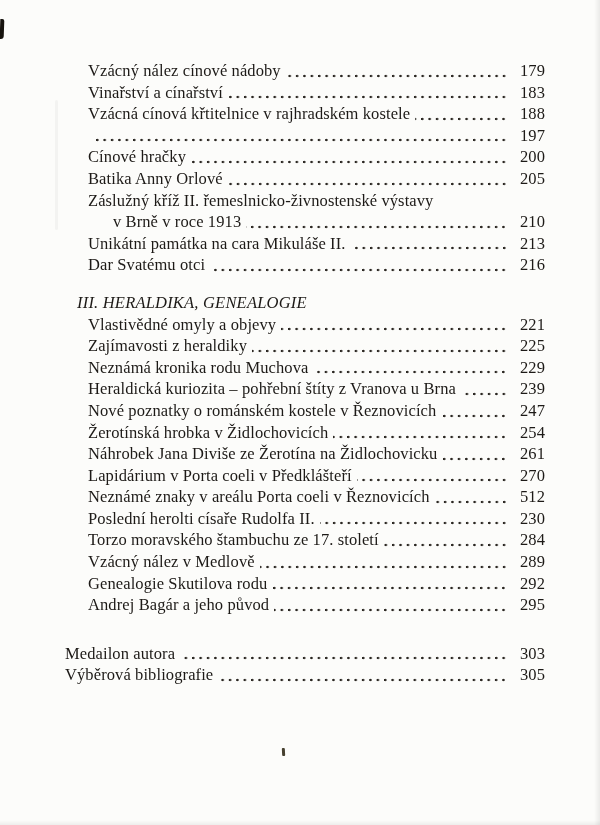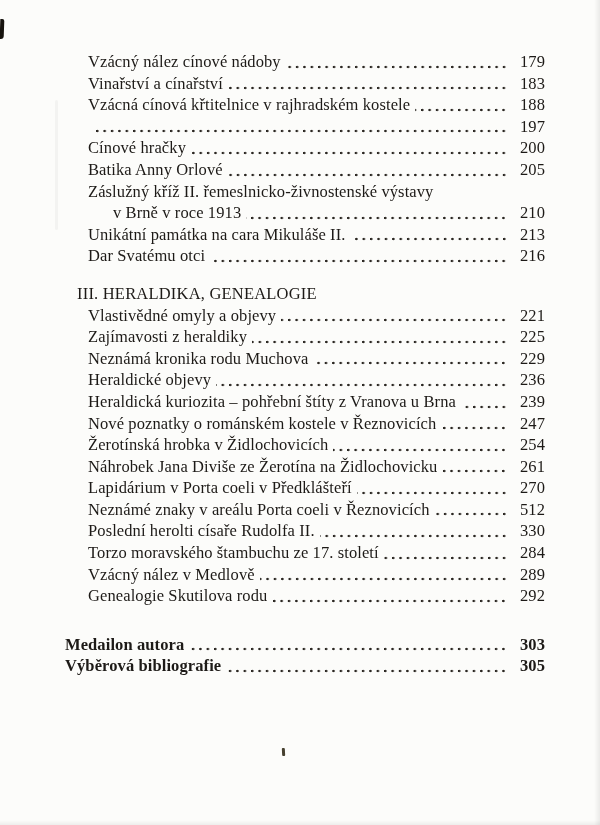--- a/index.html
+++ b/index.html
@@ -50,20 +50,21 @@
     border-radius: 1px;
     transform: rotate(-3deg);
   }
 
   .toc {
     position: relative;
     padding-top: 51px;
     font-size: 16.5px;
     line-height: 21.6px;
     letter-spacing: 0.1px;
+    margin-top: 9px;
   }
   .row {
     display: flex;
     align-items: baseline;
     height: 21.6px;
     margin-right: 55px;
     overflow: hidden;
   }
   .row.item { margin-left: 88px; }
   .row.item.cont { margin-left: 113px; justify-content: center; }
@@ -85,22 +86,23 @@
     width: 33px;
     text-align: right;
     white-space: nowrap;
   }
   .section-header {
     margin: 16px 0 0 77px;
     font-size: 16.5px;
     font-weight: normal;
     line-height: 21.6px;
     letter-spacing: 0.2px;
-  }
-  .footer-block { margin-top: 27px; font-weight: bold; }
+    font-style: italic;
+  }
+  .footer-block { margin-top: 27px; }
 </style>
 </head>
 <body>
 
 <div class="page">
   <div class="ink-mark"></div>
   <div class="left-streak"></div>
 
   <div class="toc">
     <div id="block1">
@@ -163,25 +165,20 @@
           <span class="title">Zajímavosti z heraldiky</span>
           <span class="leader"></span>
           <span class="pagenum">225</span>
         </div>
         <div class="row item">
           <span class="title">Neznámá kronika rodu Muchova</span>
           <span class="leader"></span>
           <span class="pagenum">229</span>
         </div>
         <div class="row item">
-          <span class="title">Heraldické objevy</span>
-          <span class="leader"></span>
-          <span class="pagenum">236</span>
-        </div>
-        <div class="row item">
           <span class="title">Heraldická kuriozita – pohřební štíty z Vranova u Brna</span>
           <span class="leader"></span>
           <span class="pagenum">239</span>
         </div>
         <div class="row item">
           <span class="title">Nové poznatky o románském kostele v Řeznovicích</span>
           <span class="leader"></span>
           <span class="pagenum">247</span>
         </div>
         <div class="row item">
@@ -200,36 +197,41 @@
           <span class="pagenum">270</span>
         </div>
         <div class="row item">
           <span class="title">Neznámé znaky v areálu Porta coeli v Řeznovicích</span>
           <span class="leader"></span>
           <span class="pagenum">512</span>
         </div>
         <div class="row item">
           <span class="title">Poslední herolti císaře Rudolfa II.</span>
           <span class="leader"></span>
-          <span class="pagenum">330</span>
+          <span class="pagenum">230</span>
         </div>
         <div class="row item">
           <span class="title">Torzo moravského štambuchu ze 17. století</span>
           <span class="leader"></span>
           <span class="pagenum">284</span>
         </div>
         <div class="row item">
           <span class="title">Vzácný nález v Medlově</span>
           <span class="leader"></span>
           <span class="pagenum">289</span>
         </div>
         <div class="row item">
           <span class="title">Genealogie Skutilova rodu</span>
           <span class="leader"></span>
           <span class="pagenum">292</span>
+        </div>
+        <div class="row item">
+          <span class="title">Andrej Bagár a jeho původ</span>
+          <span class="leader"></span>
+          <span class="pagenum">295</span>
         </div>
       </div>
     <div id="footerblock" class="footer-block">
         <div class="row footer">
           <span class="title">Medailon autora</span>
           <span class="leader"></span>
           <span class="pagenum">303</span>
         </div>
         <div class="row footer">
           <span class="title">Výběrová bibliografie</span>

